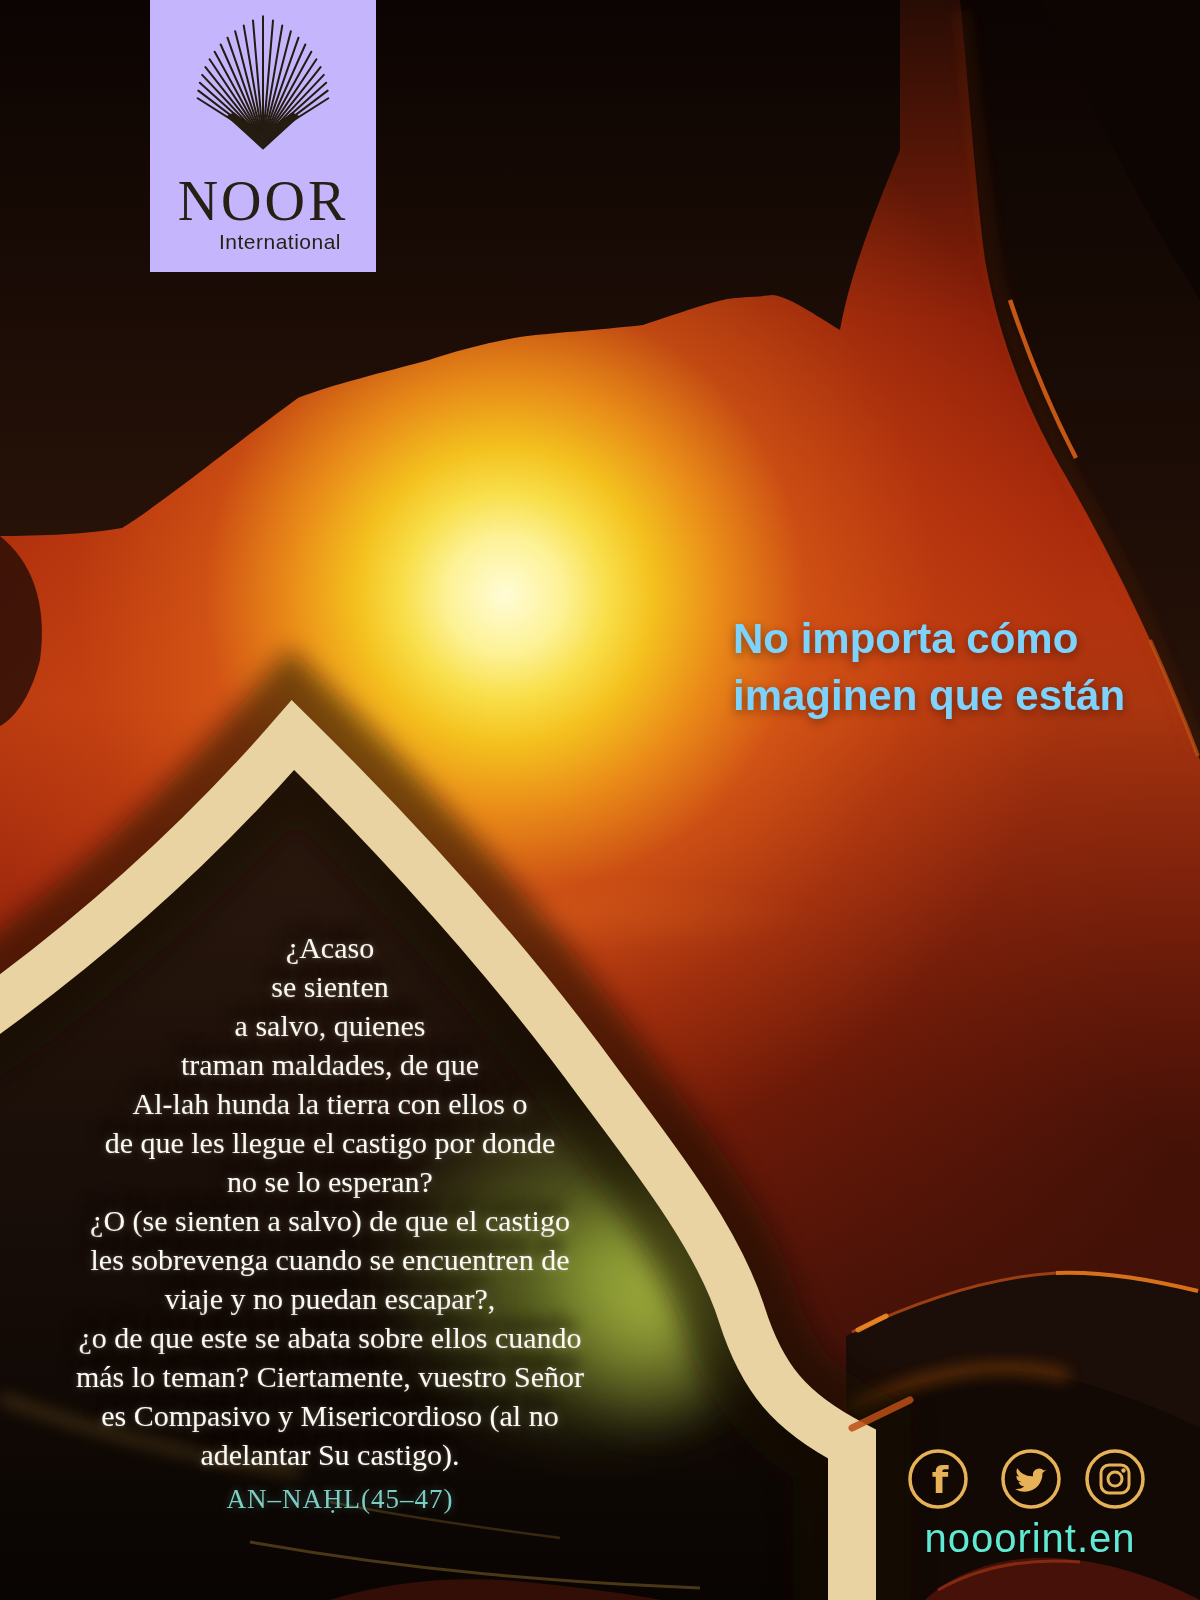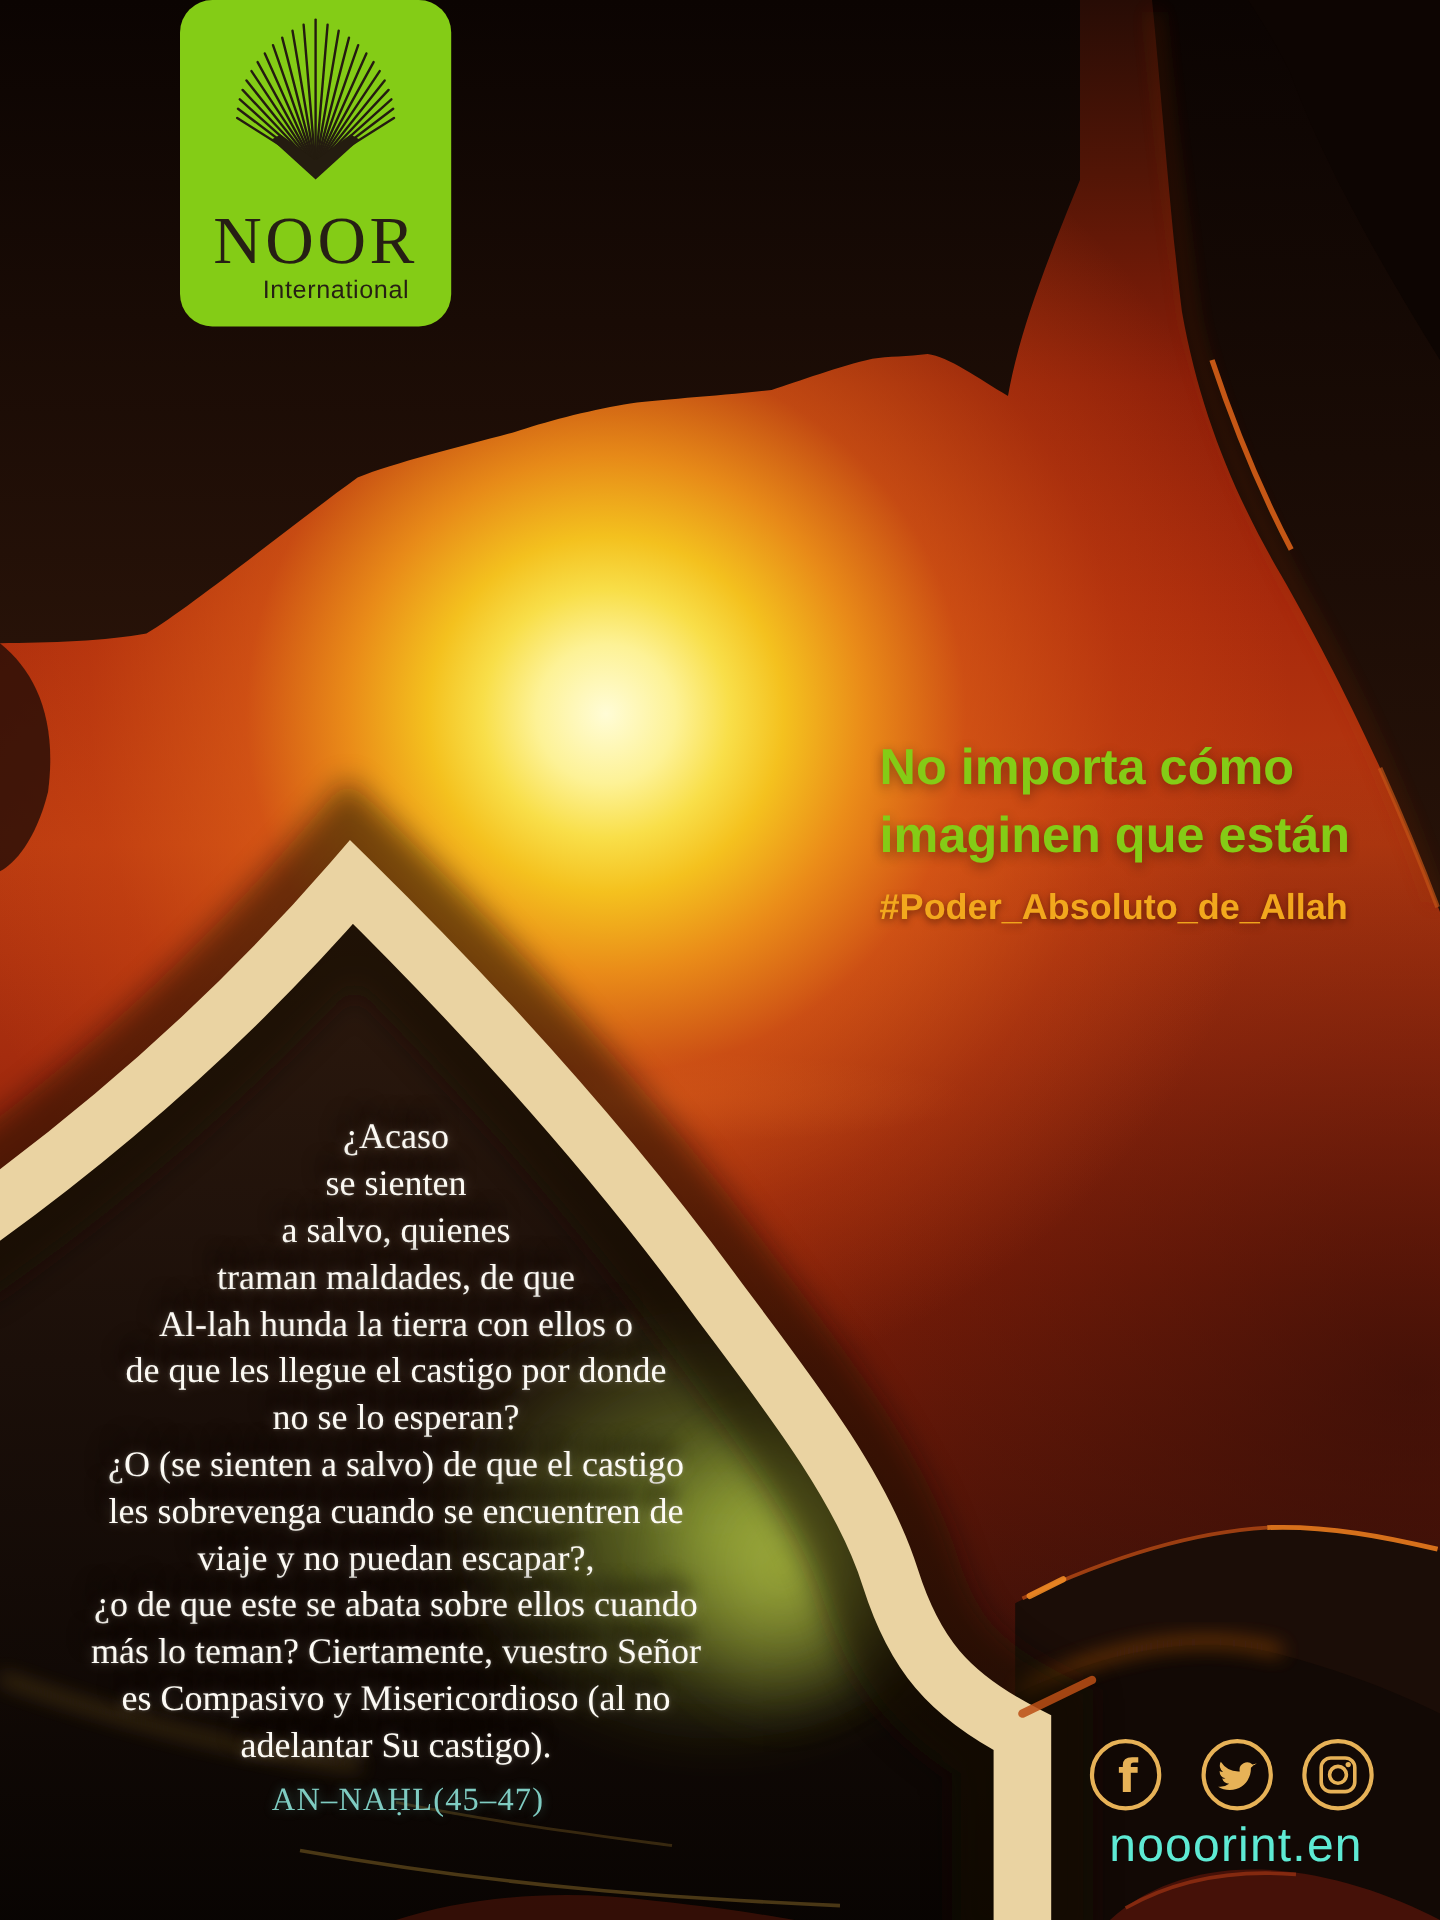--- a/index.html
+++ b/index.html
@@ -18,36 +18,36 @@
         rgba(220,80,20,.28) 430px, rgba(200,60,16,0) 570px),
       radial-gradient(420px 55px at 520px 915px, rgba(240,130,45,.22), transparent 70%),
       radial-gradient(900px 750px at 1180px 1150px, rgba(26,8,6,.55), transparent 72%),
       linear-gradient(180deg,#270c05 0%,#521506 9%,#8c1f09 20%,#a82a0c 32%,
         #b93a10 44%,#a52c0e 55%,#892009 66%,#651808 78%,#43120a 88%,#290c06 96%,#1e0905 100%);
   }
   .scene{position:absolute;inset:0;}
   
   .logo-box{
     position:absolute;left:150px;top:0;width:226px;height:272px;
-    background:#84cc16;text-align:center;border-radius:27px;
+    background:#c4b5fd;text-align:center;
   }
   .logo-fan{position:absolute;left:13px;top:14px;}
   .brand{
     position:absolute;left:0;width:226px;top:172px;
     font-family:"Liberation Serif",serif;font-size:56px;line-height:58px;
     letter-spacing:3px;color:#261f14;font-weight:500;
   }
   .brand-sub{
     position:absolute;left:0;width:260px;top:230px;
     font-size:21px;color:#261f14;letter-spacing:.5px;font-weight:400;
   }
   
   .message{position:absolute;left:733px;top:610px;width:460px;}
   .message-line{
-    font-weight:700;font-size:42px;line-height:57px;color:#84cc16;
+    font-weight:700;font-size:42px;line-height:57px;color:#7dd3fc;
     text-shadow:0 3px 10px rgba(30,8,4,.45);
   }
   .hashtag{
     margin-top:16px;font-weight:700;font-size:30px;color:#f2a81d;
     text-shadow:0 2px 6px rgba(30,8,4,.5);
   }
   
   .quote{
     position:absolute;left:-10px;top:928px;width:680px;text-align:center;
     font-family:"Liberation Serif",serif;
@@ -175,21 +175,20 @@
       </g>
     <path d="M76 122 L120 162 L164 122 L155 117 L120 143 L85 117 Z" fill="#241c10"></path>
   </svg>
   <div class="brand">NOOR</div>
   <div class="brand-sub">International</div>
 </div>
 
 <div class="message">
   <div class="message-line">No importa cómo</div>
   <div class="message-line">imaginen que están</div>
-  <div class="hashtag">#Poder_Absoluto_de_Allah</div>
 </div>
 
 <div class="quote">
   <div class="quote-line">¿Acaso</div>
   <div class="quote-line">se sienten</div>
   <div class="quote-line">a salvo, quienes</div>
   <div class="quote-line">traman maldades, de que</div>
   <div class="quote-line">Al-lah hunda la tierra con ellos o</div>
   <div class="quote-line">de que les llegue el castigo por donde</div>
   <div class="quote-line">no se lo esperan?</div>

